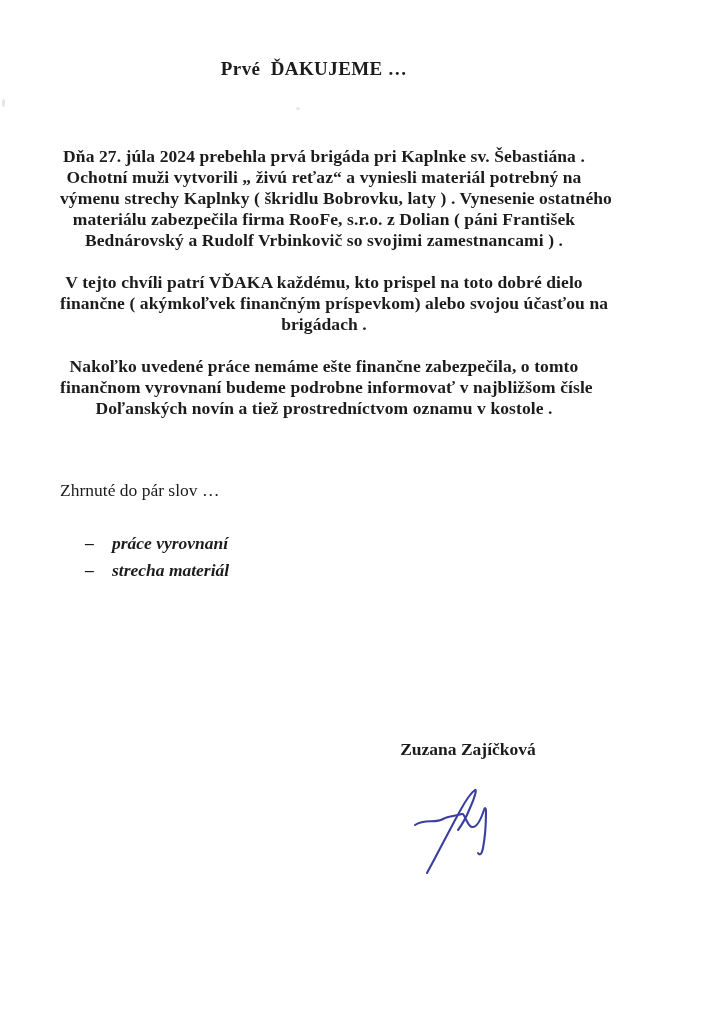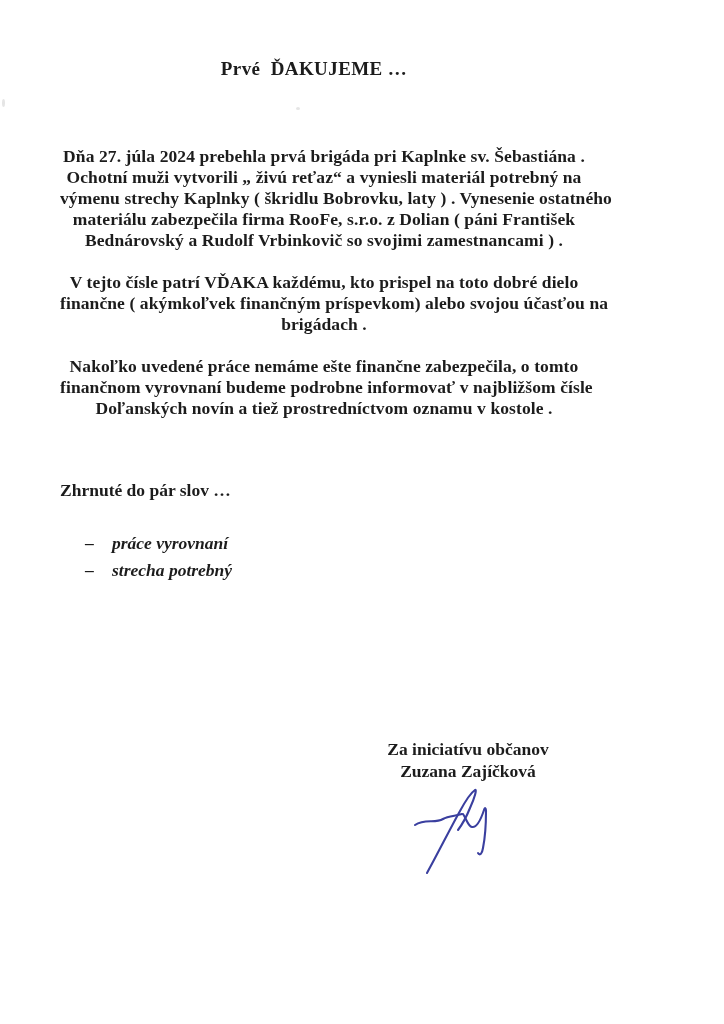--- a/index.html
+++ b/index.html
@@ -36,21 +36,21 @@
     font-size: 17.5px;
     font-weight: 700;
     line-height: 21px;
     white-space: pre;
     letter-spacing: 0.1px;
     text-align: center;
   }
   .summary-heading {
     margin-top: 61px;
     font-size: 17.5px;
-    font-weight: 700;
+    font-weight: 400;
     line-height: 21px;
   }
   .summary-list {
     list-style: none;
     margin: 32px 0 0 0;
     padding: 0 0 0 25px;
   }
   .summary-list li {
     font-size: 17.5px;
     font-weight: 700;
@@ -102,43 +102,42 @@
 <div class="page">
 
   <div class="title">Prvé  ĎAKUJEME …</div>
 
   <div class="body">
     <p>Dňa 27. júla 2024 prebehla prvá brigáda pri Kaplnke sv. Šebastiána .
 Ochotní muži vytvorili „ živú reťaz“ a vyniesli materiál potrebný na
 výmenu strechy Kaplnky ( škridlu Bobrovku, laty ) . Vynesenie ostatného
 materiálu zabezpečila firma RooFe, s.r.o. z Dolian ( páni František
 Bednárovský a Rudolf Vrbinkovič so svojimi zamestnancami ) .</p>
-    <p>V tejto čísle patrí VĎAKA každému, kto prispel na toto dobré dielo
+    <p>V tejto chvíli patrí VĎAKA každému, kto prispel na toto dobré dielo
 finančne ( akýmkoľvek finančným príspevkom) alebo svojou účasťou na
 brigádach .</p>
     <p>Nakoľko uvedené práce nemáme ešte finančne zabezpečila, o tomto
 finančnom vyrovnaní budeme podrobne informovať v najbližšom čísle
 Doľanských novín a tiež prostredníctvom oznamu v kostole .</p>
 
     <div class="summary-heading">Zhrnuté do pár slov …</div>
 
     <ul class="summary-list">
       <li>
         <span class="marker">–</span>
         <span class="li-text">práce vyrovnaní</span>
       </li>
       <li>
         <span class="marker">–</span>
-        <span class="li-text">strecha potrebný</span>
+        <span class="li-text">strecha materiál</span>
       </li>
     </ul>
   </div>
 
   <div class="signoff">
-    <div>Za iniciatívu občanov</div>
     <div>Zuzana Zajíčková</div>
   </div>
 
   <svg class="signature" viewBox="0 0 96 96" xmlns="http://www.w3.org/2000/svg">
     <path d="M 7 43 C 17 36, 27 42, 35 37 C 40 34, 47 34, 54 32" stroke="#3a3f9f"></path>
     <path d="M 19 91 C 29 73, 43 45, 52 29 C 58 18, 64 10, 67 8 C 69 7, 67 15, 62 26 C 58 36, 53 44, 50 48" stroke="#3a3f9f"></path>
     <path d="M 55 32 C 59 38, 60 44, 64 45 C 69 46, 73 37, 76 28 C 77 25, 78 26, 78 29 C 78 40, 77 56, 75 66 C 74 72, 72 74, 70 71" stroke="#3a3f9f"></path>
   </svg>
 
   <div class="speck speck-1"></div>

